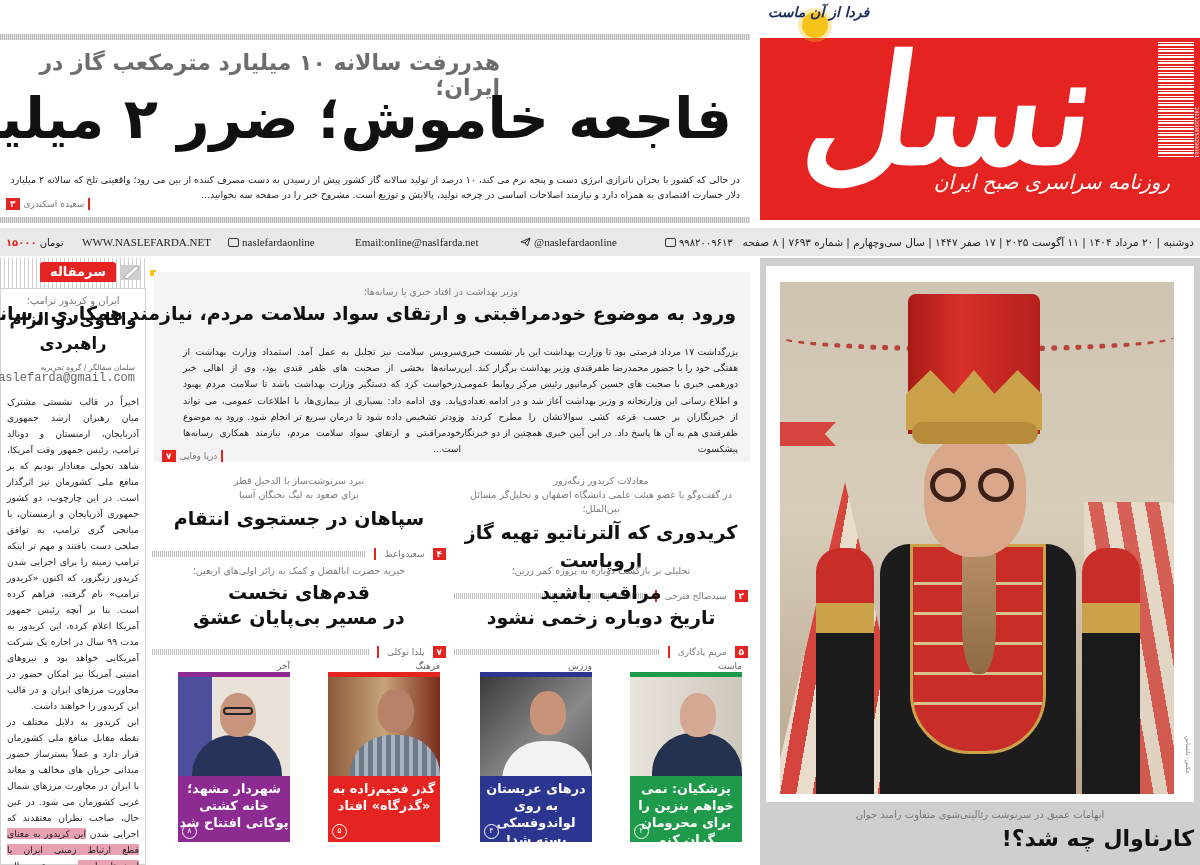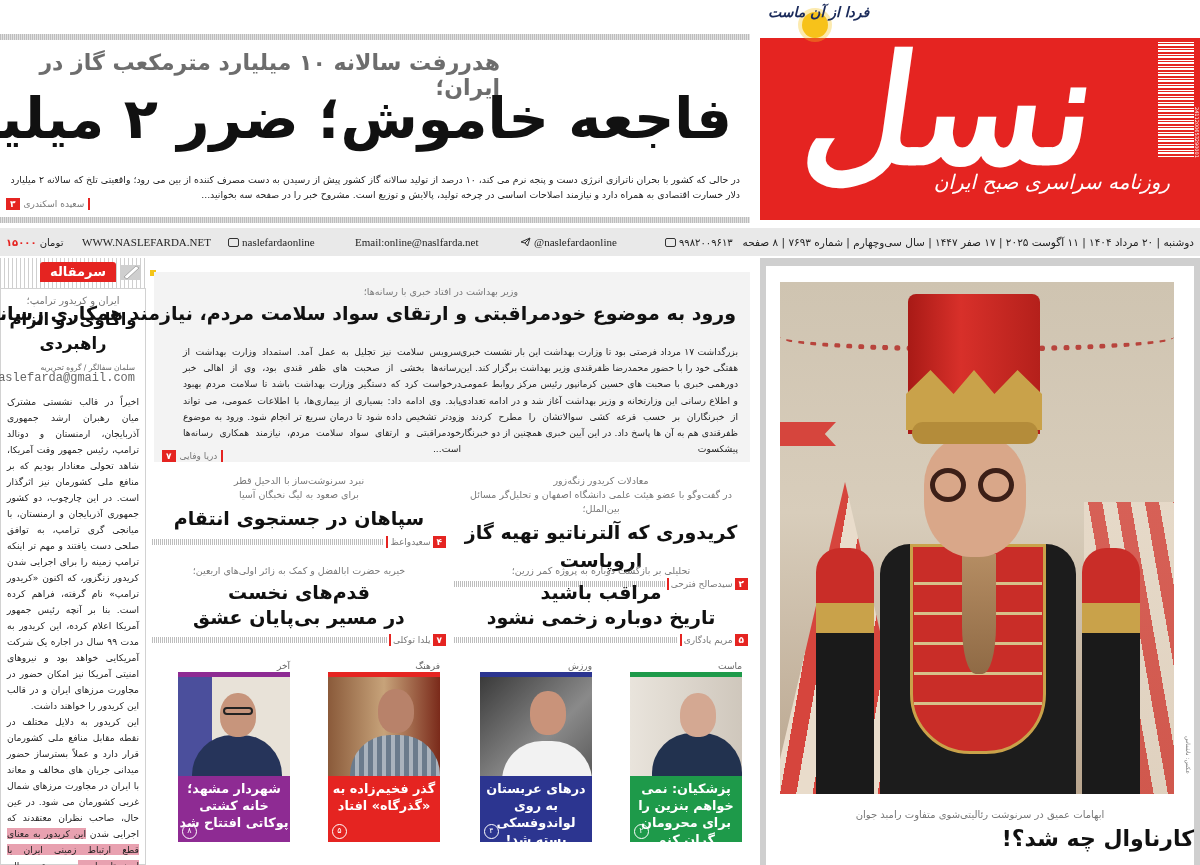--- a/index.html
+++ b/index.html
@@ -67,39 +67,39 @@
   .hb-kicker { position: absolute; right: 232px; top: 14px; font-size: 9.5px; color: #777; }
   .hb-title { position: absolute; right: 14px; top: 30px; font-size: 19px; font-weight: 900; white-space: nowrap; }
   .hb-col { position: absolute; top: 72px; width: 278px; font-size: 9.2px; line-height: 16.2px; text-align: justify; color: #222; margin-left: 19px; }
   .hb-col.right { right: 12px; }
   .hb-col.left { left: 10px; }
   .hb-byline { position: absolute; left: 8px; top: 178px; display: flex; align-items: center; gap: 4px; direction: ltr; }
 
   .grid-story { position: absolute; width: 294px; text-align: center; }
   .gs-kicker { font-size: 9.5px; color: #777; line-height: 14px; }
   .gs-title { font-size: 19px; font-weight: 900; line-height: 28px; margin-top: 2px; }
-  .gs-byline { display: flex; align-items: center; gap: 2px; direction: ltr; margin-top: 4px; }
+  .gs-byline { display: flex; align-items: center; gap: 8px; direction: ltr; margin-top: 16px; }
   .gs-byline .fill { flex: 1; height: 6px; background: repeating-linear-gradient(90deg, #bdbdbd 0 1px, #fff 1px 2px); }
 
   .cards { position: absolute; left: 0; top: 402px; width: 602px; height: 205px; }
   .card { position: absolute; top: 0; width: 112px; height: 200px; }
   .card-section { font-size: 9px; color: #666; text-align: right; height: 12px; line-height: 12px; }
   .card-photo { height: 104px; position: relative; overflow: hidden; border-top: 5px solid; }
   .card-caption { height: 66px; color: #fff; font-weight: 900; font-size: 12.8px; line-height: 17px; text-align: center; padding-top: 4px; position: relative; }
   .card-page { position: absolute; left: 4px; bottom: 3px; width: 15px; height: 15px; border: 1.4px solid #fff; border-radius: 50%; font-size: 8px; line-height: 12px; text-align: center; font-weight: normal; }
 
   
   .ph-bg { position: absolute; inset: 0; }
   .ph-head { position: absolute; width: 36px; height: 44px; border-radius: 48% 48% 44% 44%; background: #c99b7b; }
   .ph-body { position: absolute; width: 90px; height: 50px; border-radius: 40px 40px 0 0; }
   .ph-glasses { position: absolute; width: 30px; height: 8px; border: 2px solid #222; border-radius: 4px; }
 
   
   .feature { position: absolute; right: 0; top: 258px; width: 440px; height: 607px; background: #cfcfcf; padding: 6px; }
-  .feature-inner { position: absolute; left: 6px; top: 8px; width: 428px; height: 599px; background: #fff; }
+  .feature-inner { position: absolute; left: 6px; top: 8px; width: 428px; height: 536px; background: #fff; }
   .feature-photo { position: absolute; left: 14px; top: 16px; width: 394px; height: 512px; overflow: hidden; background: #d9cbb8; }
   .fp-bg { position: absolute; inset: 0; background: linear-gradient(180deg, #cfc4b1 0%, #d8cdbb 45%, #b9a58e 100%); }
   .fp-garland { position: absolute; left: 0; top: 40px; width: 394px; height: 30px; border-bottom: 6px dotted #b8443c; border-radius: 0 0 50% 50%; }
   .fp-tent { position: absolute; left: -10px; top: 200px; width: 150px; height: 320px; background: repeating-linear-gradient(100deg, #d6453d 0 16px, #e9dccb 16px 32px); clip-path: polygon(50% 0, 100% 100%, 0 100%); }
   .fp-tent-r { position: absolute; right: -30px; top: 220px; width: 120px; height: 300px; background: repeating-linear-gradient(80deg, #d6453d 0 14px, #e9dccb 14px 28px); opacity: .8; }
   .fp-flag { position: absolute; left: 0; top: 140px; width: 56px; height: 24px; background: #d6453d; clip-path: polygon(0 0, 100% 0, 80% 50%, 100% 100%, 0 100%); }
   .fp-hat { position: absolute; left: 128px; top: 12px; width: 132px; height: 140px; background: linear-gradient(90deg, #a81a16, #d8302a 40%, #b4201b); border-radius: 8px 8px 0 0; }
   .fp-crown { position: absolute; left: 126px; top: 88px; width: 136px; height: 60px; background: #c9a24a; clip-path: polygon(0 40%, 18% 0, 35% 40%, 50% 0, 65% 40%, 82% 0, 100% 40%, 100% 100%, 0 100%); }
   .fp-brim { position: absolute; left: 132px; top: 140px; width: 126px; height: 22px; background: #b48c3a; border-radius: 12px; }
   .fp-face { position: absolute; left: 144px; top: 155px; width: 102px; height: 120px; background: #d9a789; border-radius: 40% 40% 46% 46%; }

